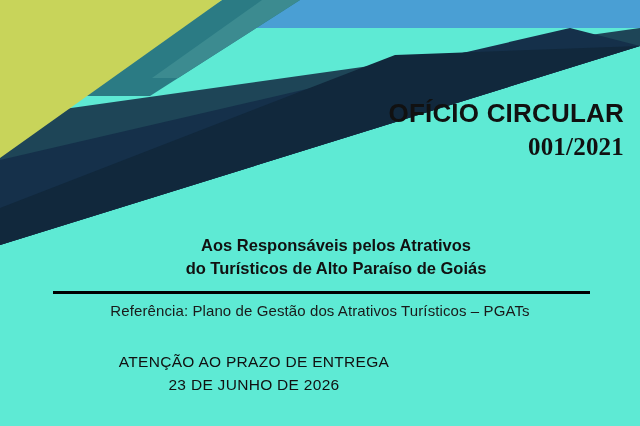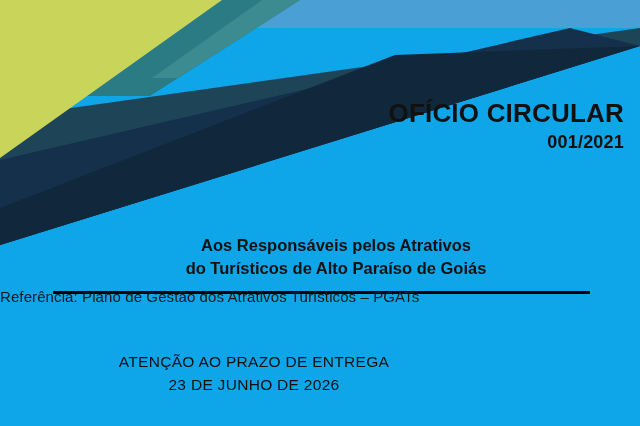--- a/index.html
+++ b/index.html
@@ -4,21 +4,21 @@
 <style>
   html, body {
     margin: 0;
     padding: 0;
     background: #ffffff;
   }
   #page {
     position: relative;
     width: 640px;
     height: 426px;
-    background: #0ea5e9;
+    background: #5eead4;
     overflow: hidden;
     font-family: "Liberation Sans", sans-serif;
   }
 
   
   #artwork {
     position: absolute;
     left: 0;
     top: 0;
     width: 640px;
@@ -34,21 +34,21 @@
     width: 420px;
     text-align: right;
     color: #111111;
   }
   .doc-head .line {
     font-weight: bold;
     letter-spacing: 0.2px;
     line-height: 1.30;
   }
   .doc-head .l1 { font-size: 26px; }
-  .doc-head .l2 { font-size: 18px; }
+  .doc-head .l2 { font-size: 25px; font-family: Liberation Serif, serif; }
   .doc-head .l3 { font-size: 22px; }
 
   .addressee {
     position: absolute;
     left: 16px;
     top: 234px;
     width: 640px;
     text-align: center;
     color: #111111;
   }
@@ -63,23 +63,23 @@
     left: 53px;
     top: 291px;
     width: 537px;
     height: 3px;
     background: #000000;
   }
 
   .reference {
     position: absolute;
     left: 0;
-    top: 288px;
+    top: 302px;
     width: 640px;
-    text-align: left;
+    text-align: center;
     color: #1a1a1a;
     font-size: 15px;
     letter-spacing: 0.1px;
   }
 
   .deadline {
     position: absolute;
     left: 0;
     top: 350px;
     width: 508px;

